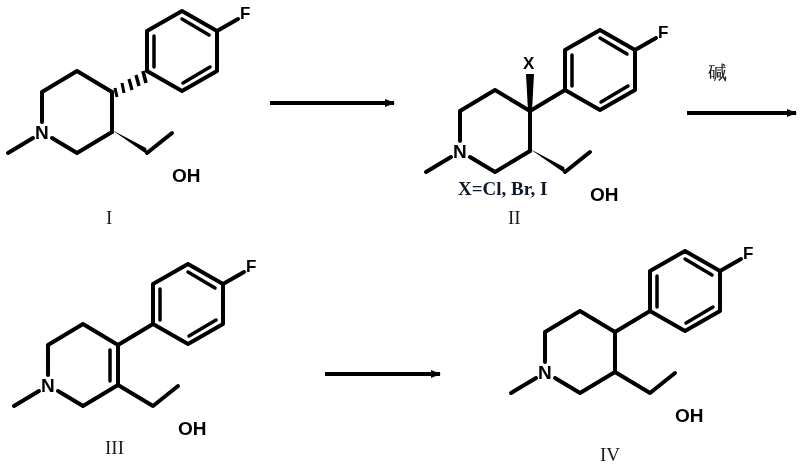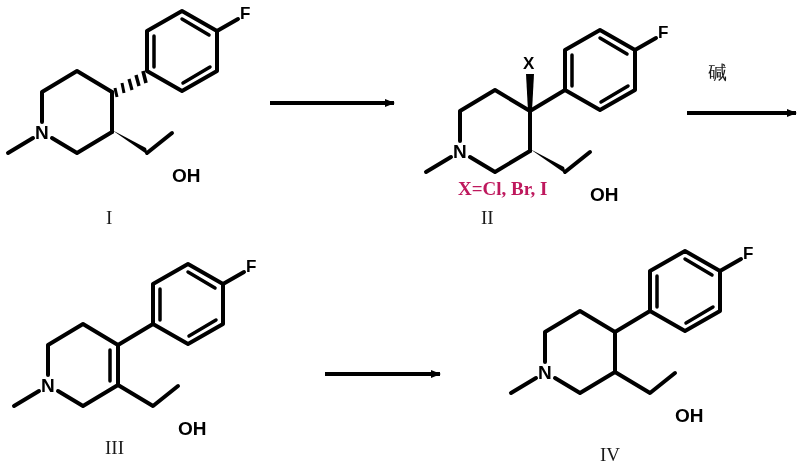--- a/index.html
+++ b/index.html
@@ -49,21 +49,21 @@
     font-family: "Liberation Serif", serif;
     font-size: 19px;
     color: #1a1a1a;
     white-space: nowrap;
   }
   .xdef-label {
     position: absolute;
     font-family: "Liberation Serif", serif;
     font-weight: bold;
     font-size: 19px;
-    color: #be185d;
+    color: #0f172a;
     white-space: nowrap;
   }
 </style>
 </head>
 <body>
 
 <div id="scheme">
 
   <svg class="svg-layer" viewBox="0 0 800 475" xmlns="http://www.w3.org/2000/svg">
     <defs>
@@ -188,21 +188,21 @@
   <span class="atom-label atom-N" style="left:35px; top:123px;">N</span>
   <span class="atom-label atom-F" style="left:240px; top:5px;">F</span>
   <span class="atom-label atom-OH" style="left:172px; top:122px;">OH</span>
   <span class="struct-label" style="left:106px; top:207px;">I</span>
 
   <span class="atom-label atom-N" style="left:453px; top:142px;">N</span>
   <span class="atom-label atom-F" style="left:658px; top:24px;">F</span>
   <span class="atom-label atom-OH" style="left:590px; top:141px;">OH</span>
   <span class="atom-label atom-X" style="left:523px; top:55px;">X</span>
   <span class="xdef-label" style="left:458px; top:178px;">X=Cl, Br, I</span>
-  <span class="struct-label" style="left:481px; top:207px;">II</span>
+  <span class="struct-label" style="left:508px; top:207px;">II</span>
 
   <span class="atom-label atom-N" style="left:41px; top:376px;">N</span>
   <span class="atom-label atom-F" style="left:246px; top:258px;">F</span>
   <span class="atom-label atom-OH" style="left:178px; top:375px;">OH</span>
   <span class="struct-label" style="left:105px; top:437px;">III</span>
 
   <span class="atom-label atom-N" style="left:538px; top:363px;">N</span>
   <span class="atom-label atom-F" style="left:743px; top:245px;">F</span>
   <span class="atom-label atom-OH" style="left:675px; top:362px;">OH</span>
   <span class="struct-label" style="left:600px; top:444px;">IV</span>

